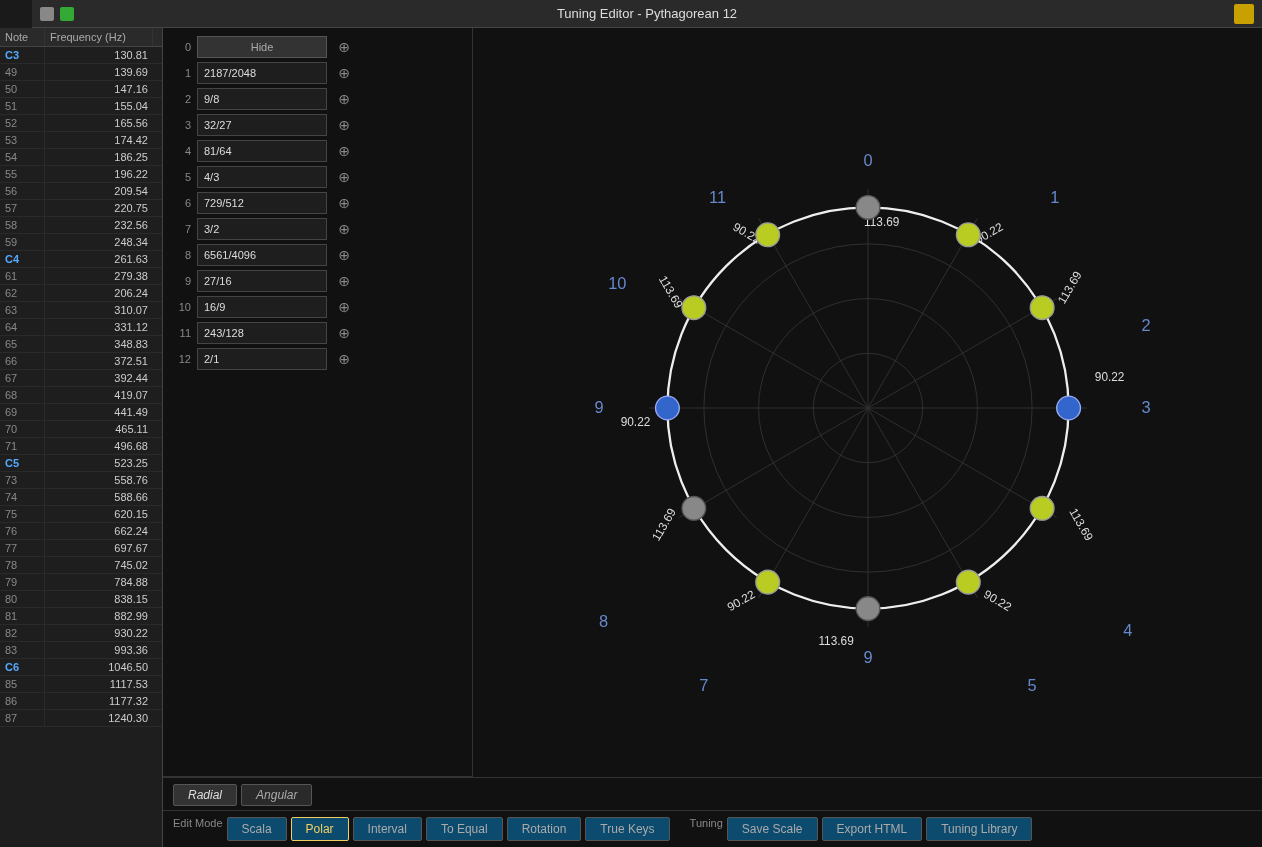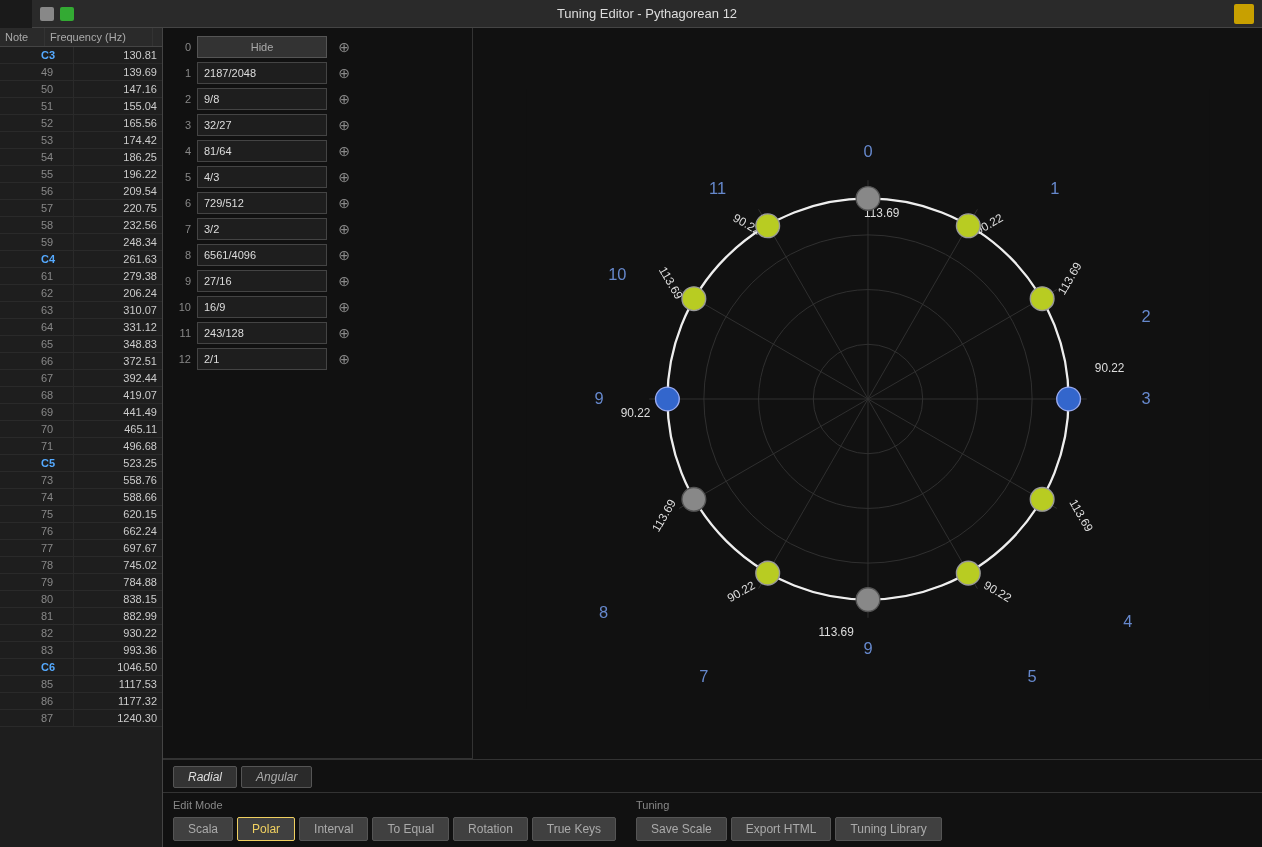--- a/index.html
+++ b/index.html
@@ -90,21 +90,20 @@
       border-bottom: 1px solid #2a2a2a;
     }
     .note-cell {
       padding: 2px 5px;
       font-size: 11px;
     }
     .note-cell-note {
       width: 45px;
       color: #888;
       border-right: 1px solid #2a2a2a;
-      margin-left: 36px;
     }
     .note-cell-note.octave-marker {
       color: #5af;
       font-weight: bold;
     }
     .note-cell-freq {
       width: 108px;
       text-align: right;
       color: #ccc;
     }
@@ -202,36 +201,36 @@
     }
 
     #bottom-actions {
       display: flex;
       padding: 6px 10px;
       gap: 20px;
       align-items: center;
     }
     .action-group {
       display: flex;
-      flex-direction: column;
+      flex-direction: row;
       gap: 4px;
     }
     .action-group-label {
       color: #888;
       font-size: 11px;
       margin-bottom: 2px;
     }
     .action-buttons {
       display: flex;
       gap: 4px;
     }
     .action-btn {
       padding: 4px 14px;
       border: 1px solid #555;
-      background: #404040;
+      background: #0c4a6e;
       color: #aaa;
       font-size: 12px;
       cursor: pointer;
       border-radius: 2px;
     }
     .action-btn.active {
       color: #f0d060;
       border-color: #f0d060;
     }
 

